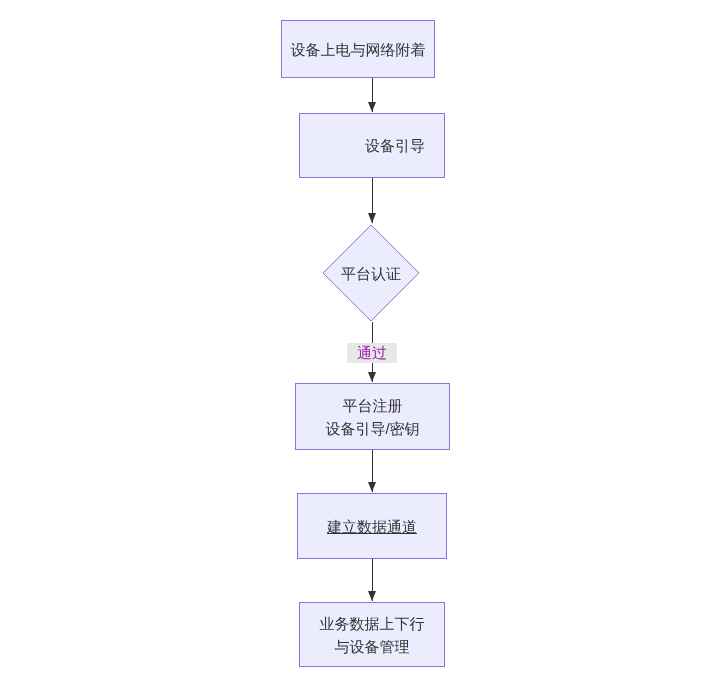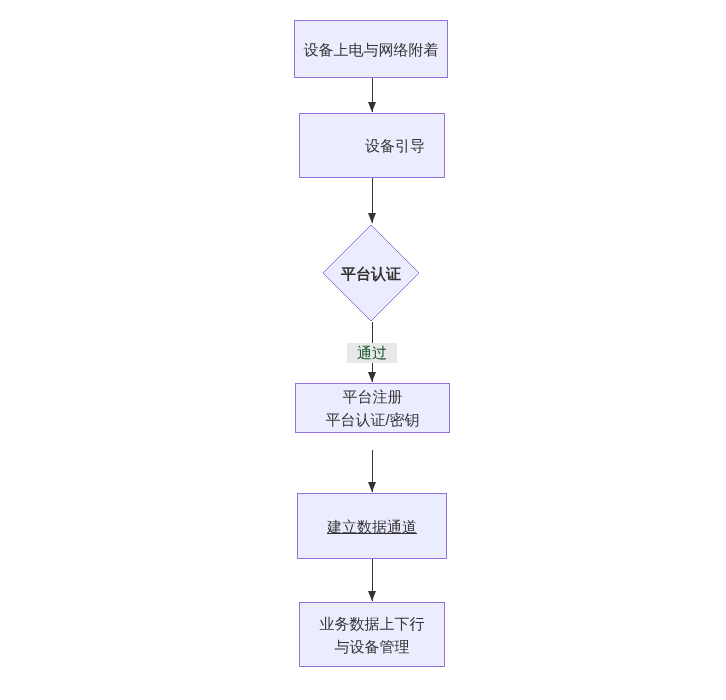--- a/index.html
+++ b/index.html
@@ -27,21 +27,20 @@
     flex-direction: column;
     align-items: center;
     justify-content: center;
     text-align: center;
   }
   .diamond-wrap {
     position: absolute;
     display: flex;
     align-items: center;
     justify-content: center;
-    font-weight: bold;
   }
   .diamond-wrap svg {
     position: absolute;
     inset: 0;
   }
   .diamond-text {
     position: relative;
     color: #333333;
     font-size: 15px;
     line-height: 23px;
@@ -66,34 +65,34 @@
     width: 0;
     height: 0;
     border-left: 4.5px solid transparent;
     border-right: 4.5px solid transparent;
     border-top: 10px solid #333333;
   }
   .edge-label {
     position: absolute;
     transform: translateX(-50%);
     background: #e8e8e8;
-    color: #14532d;
+    color: #a21caf;
     font-size: 15px;
     line-height: 20px;
     padding: 0 10px;
     white-space: nowrap;
     text-align: right;
   }
 </style>
 </head>
 <body>
 
 <div class="canvas">
 
-  <div class="node" style="left:294px; top:20px; width:154px; height:58px;">
+  <div class="node" style="left:281px; top:20px; width:154px; height:58px;">
     <div>设备上电与网络附着</div>
   </div>
 
   <div class="edge" style="left:367.5px; top:78px; height:34px;">
     <div class="edge-line"></div>
     <div class="edge-head"></div>
   </div>
 
   <div class="node" style="left:299px; top:113px; width:146px; height:65px;padding-left:46px;">
     <div>设备引导</div>
@@ -110,23 +109,23 @@
     </svg>
     <div class="diamond-text">平台认证</div>
   </div>
 
   <div class="edge" style="left:367.5px; top:322px; height:60px;">
     <div class="edge-line"></div>
     <div class="edge-head"></div>
   </div>
   <div class="edge-label" style="left:372px; top:343px;">通过</div>
 
-  <div class="node" style="left:295px; top:383px; width:155px; height:50px;">
+  <div class="node" style="left:295px; top:383px; width:155px; height:67px;">
     <div>平台注册</div>
-    <div>平台认证/密钥</div>
+    <div>设备引导/密钥</div>
   </div>
 
   <div class="edge" style="left:367.5px; top:450px; height:42px;">
     <div class="edge-line"></div>
     <div class="edge-head"></div>
   </div>
 
   <div class="node" style="left:297px; top:493px; width:150px; height:66px;text-decoration:underline;">
     <div>建立数据通道</div>
   </div>

